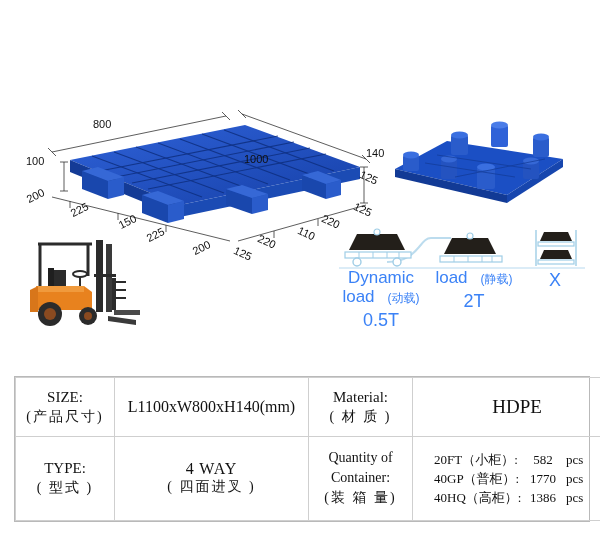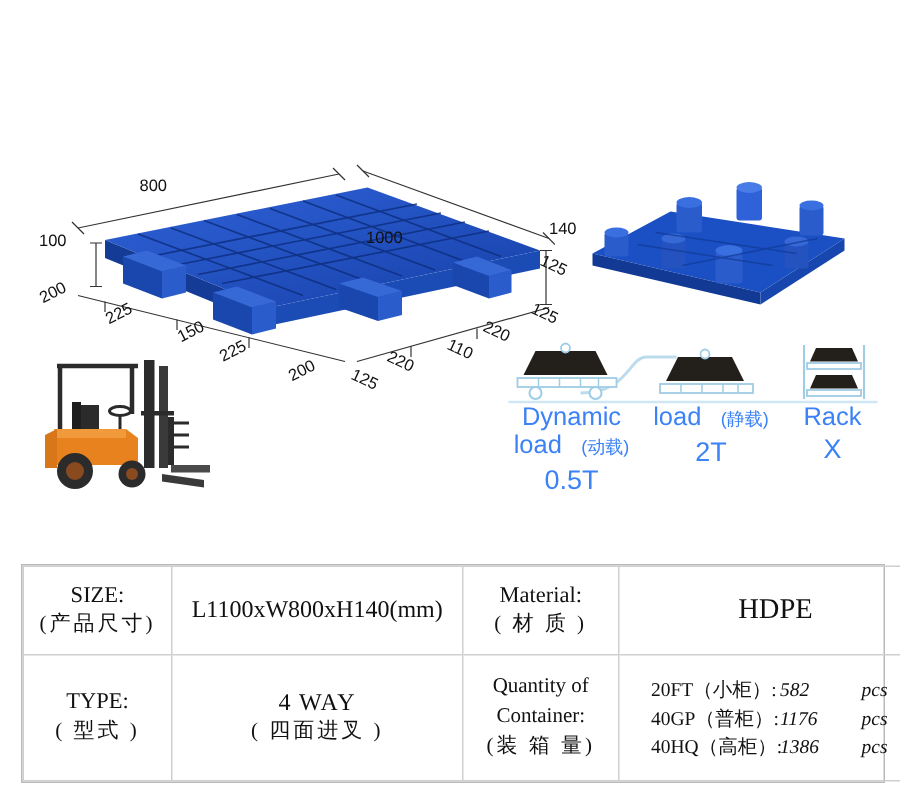--- a/index.html
+++ b/index.html
@@ -98,22 +98,22 @@
   .c4{width:200px;}
   .qty-list{
     display:inline-block;
     text-align:left;
     font-size:13px;
     line-height:19px;
     font-family:"Liberation Serif", serif;
   }
   .qty-row{white-space:nowrap;}
   .qty-name{display:inline-block;width:86px;}
-  .qty-num{display:inline-block;width:46px;text-align:left;font-style:italic;}
-  .qty-unit{display:inline-block;width:34px;text-align:center;font-style:italic;}
+  .qty-num{display:inline-block;width:46px;text-align:center;}
+  .qty-unit{display:inline-block;width:34px;text-align:left;}
   .way-en{font-size:16px;letter-spacing:1px;}
   .way-cn{font-size:14px;letter-spacing:2px;}
 </style>
 </head>
 <body>
 
 <div class="page">
 
 
   <div class="illus">
@@ -344,21 +344,20 @@
             <line x1="56" y1="2" x2="56" y2="38"></line>
           </g>
 
           <polygon points="24,4 48,4 52,13 20,13" fill="#231f1a"></polygon>
           <rect x="18" y="14" width="36" height="4" fill="#ffffff" stroke="#9fcde6" stroke-width="1.2"></rect>
 
           <polygon points="24,22 48,22 52,31 20,31" fill="#231f1a"></polygon>
           <rect x="18" y="32" width="36" height="4" fill="#ffffff" stroke="#9fcde6" stroke-width="1.2"></rect>
         </svg>
       </div>
-      <div class="load-l1">Rack</div>
       <div class="load-val">X</div>
     </div>
   </div>
 
   <div class="spec-table">
     <table>
       <tbody>
         <tr>
           <td class="lbl c1">
             <div>SIZE:</div>
@@ -384,21 +383,21 @@
             <div>Quantity of</div>
             <div>Container:</div>
             <div class="cn">(装 箱 量)</div>
           </td>
           <td class="val c4">
             <div class="qty-list">
               <div class="qty-row">
                 <span class="qty-name">20FT（小柜）:</span><span class="qty-num">582</span><span class="qty-unit">pcs</span>
               </div>
               <div class="qty-row">
-                <span class="qty-name">40GP（普柜）:</span><span class="qty-num">1176</span><span class="qty-unit">pcs</span>
+                <span class="qty-name">40GP（普柜）:</span><span class="qty-num">1770</span><span class="qty-unit">pcs</span>
               </div>
               <div class="qty-row">
                 <span class="qty-name">40HQ（高柜）:</span><span class="qty-num">1386</span><span class="qty-unit">pcs</span>
               </div>
             </div>
           </td>
         </tr>
       </tbody>
     </table>
   </div>

